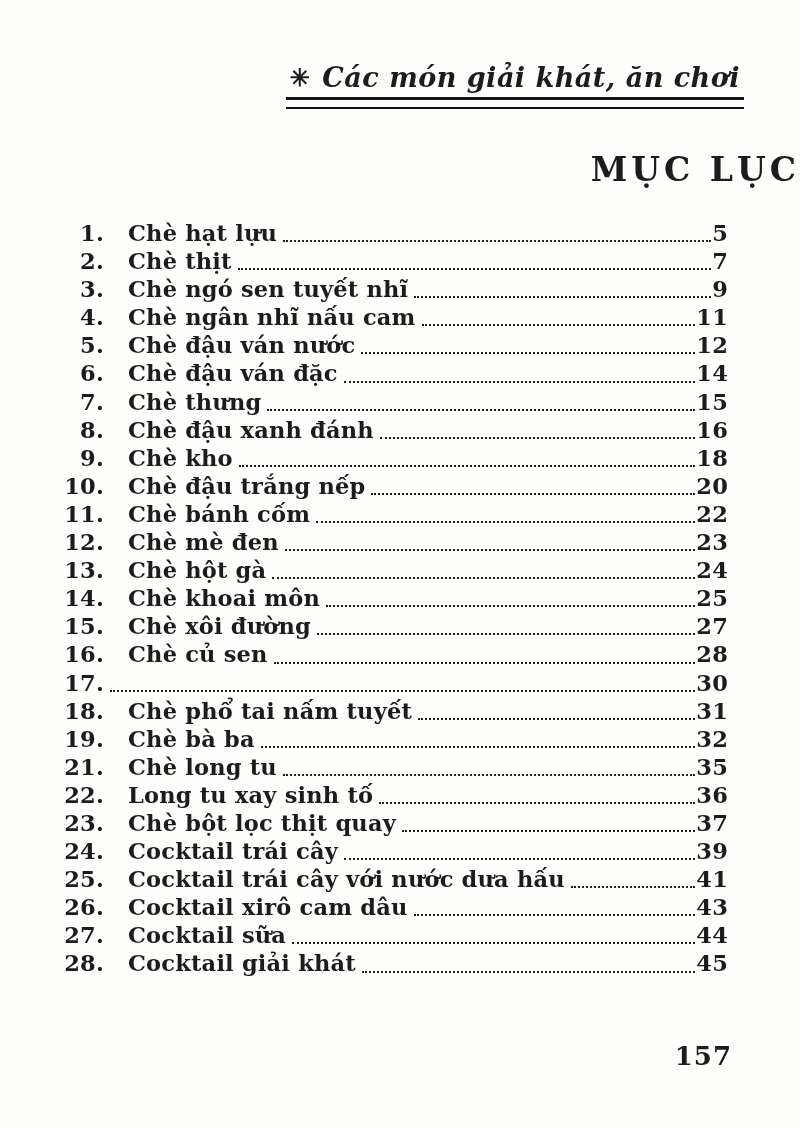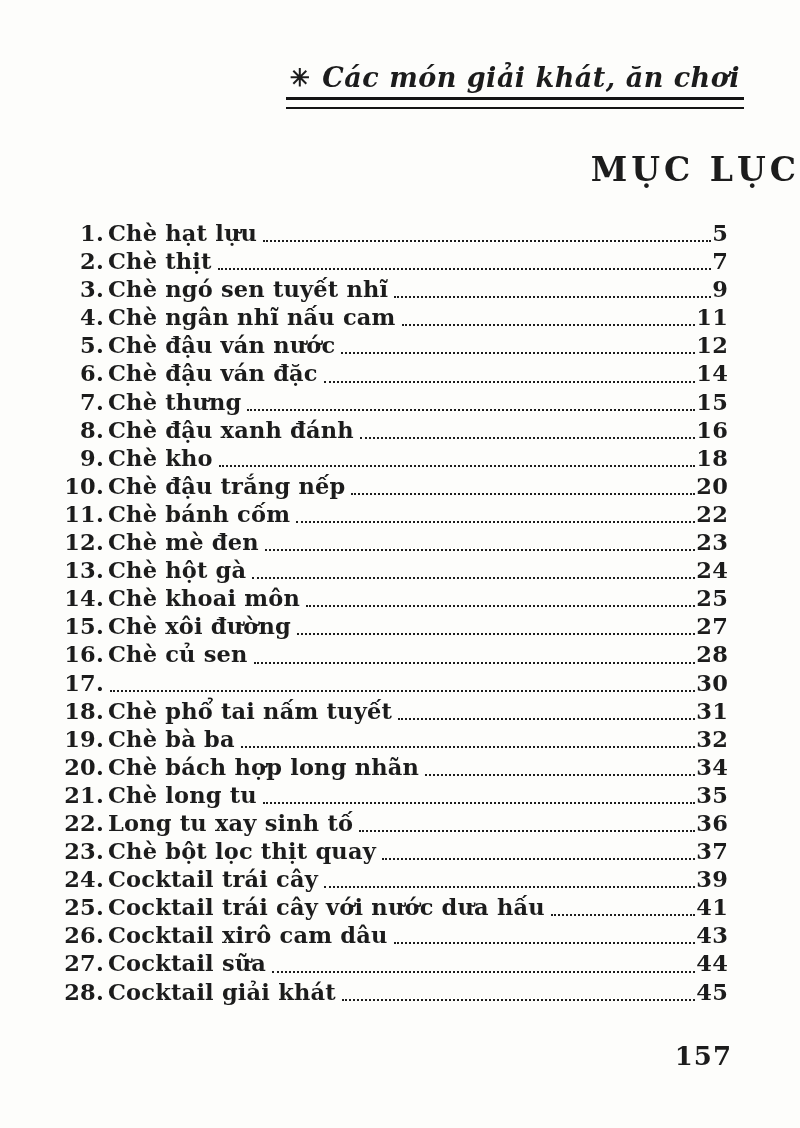--- a/index.html
+++ b/index.html
@@ -75,21 +75,21 @@
     letter-spacing: 0.2px;
   }
   .toc-num {
     flex: none;
     width: 42px;
     text-align: right;
     white-space: nowrap;
   }
   .toc-title {
     flex: none;
-    margin-left: 4px;
+    margin-left: 24px;
     white-space: nowrap;
   }
   .toc-leader {
     flex: 1 1 auto;
     min-width: 12px;
     border-bottom: 2.5px dotted #1c1c1c;
     margin: 0 1px 6px 6px;
     align-self: stretch;
     height: auto;
   }
@@ -230,26 +230,20 @@
       <span class="toc-leader"></span>
       <span class="toc-page">31</span>
     </div>
       <div class="toc-row">
       <span class="toc-num">19.</span>
       <span class="toc-title">Chè bà ba</span>
       <span class="toc-leader"></span>
       <span class="toc-page">32</span>
     </div>
       <div class="toc-row">
-      <span class="toc-num">20.</span>
-      <span class="toc-title">Chè bách hợp long nhãn</span>
-      <span class="toc-leader"></span>
-      <span class="toc-page">34</span>
-    </div>
-      <div class="toc-row">
       <span class="toc-num">21.</span>
       <span class="toc-title">Chè long tu</span>
       <span class="toc-leader"></span>
       <span class="toc-page">35</span>
     </div>
       <div class="toc-row">
       <span class="toc-num">22.</span>
       <span class="toc-title">Long tu xay sinh tố</span>
       <span class="toc-leader"></span>
       <span class="toc-page">36</span>

